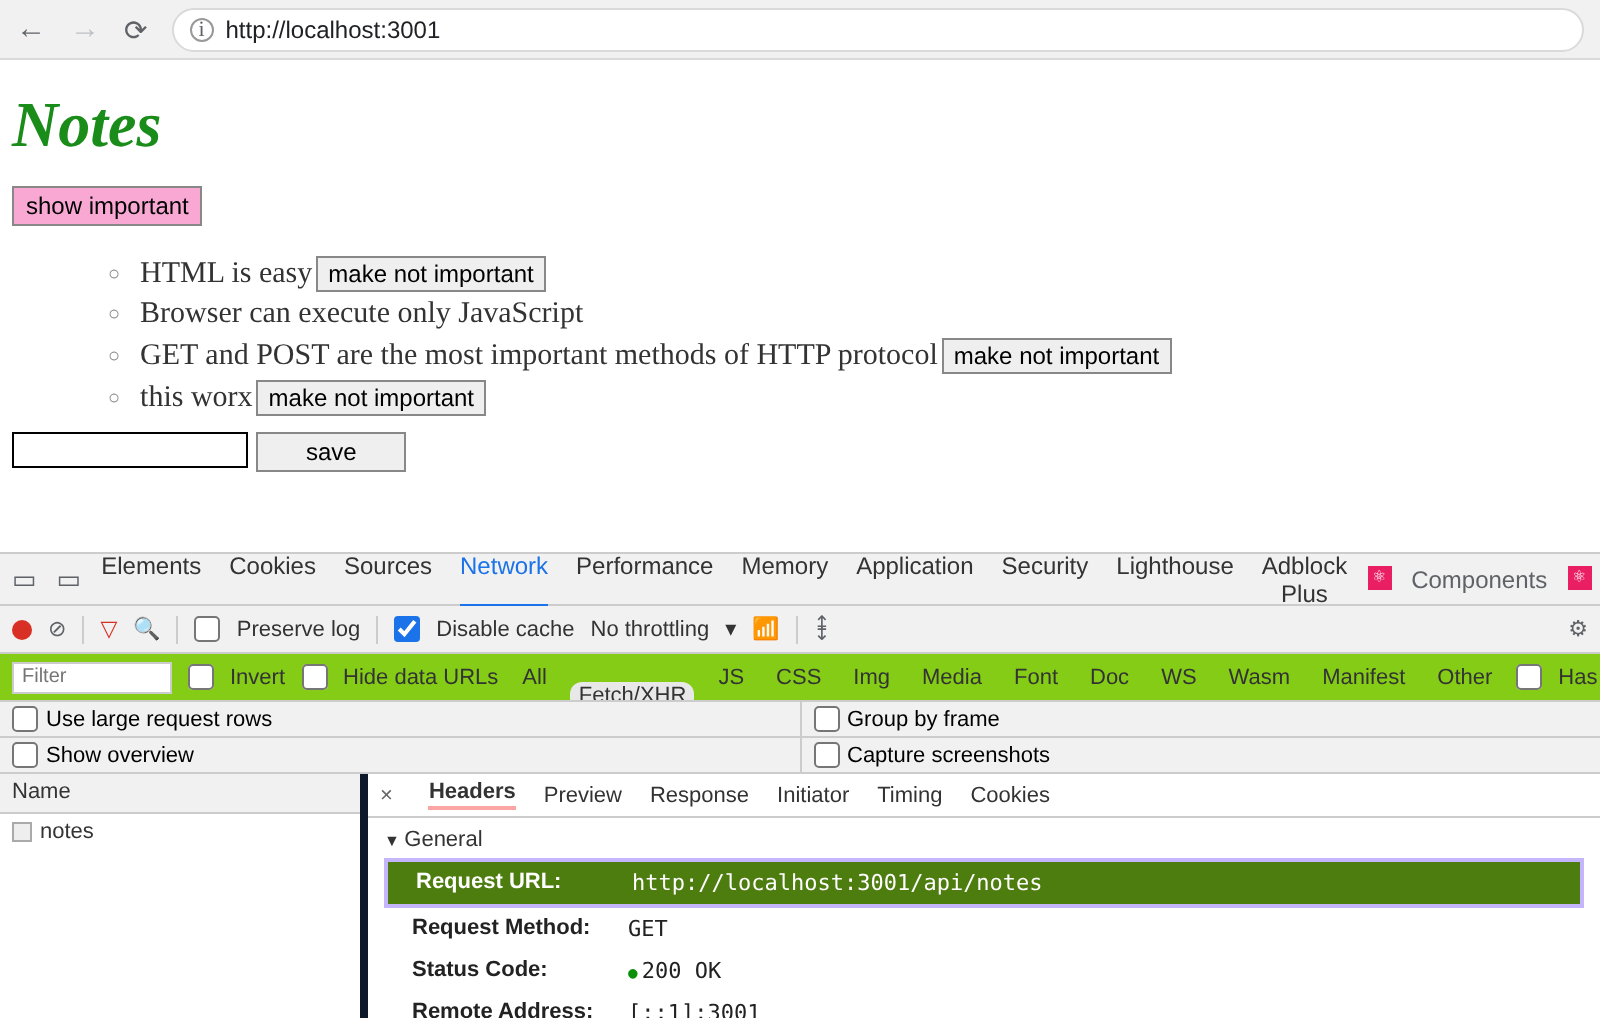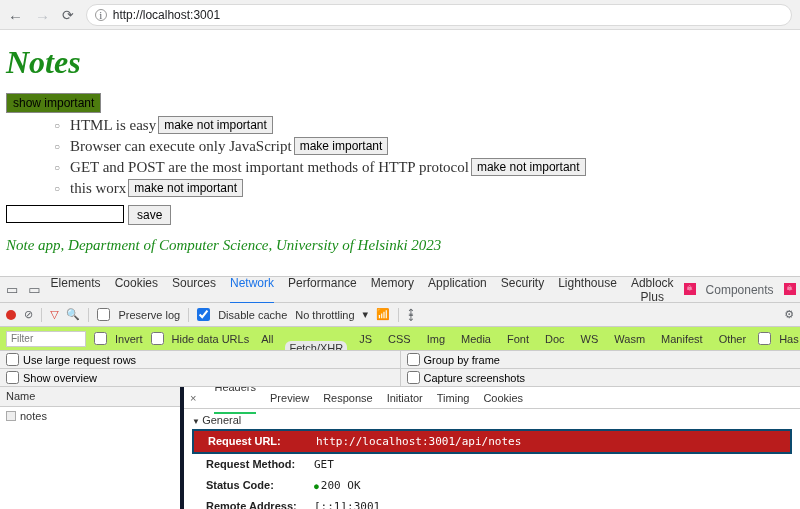--- a/index.html
+++ b/index.html
@@ -10,28 +10,28 @@
 .nav-arrows { display: flex; gap: 12px; }
 .nav-arrows span { color: #5f6368; font-size: 15px; }
 .nav-arrows .disabled { color: #bdc1c6; }
 .reload { color: #5f6368; font-size: 14px; }
 .urlbar { flex: 1; background: #fff; border: 1px solid #dadada; border-radius: 14px; height: 22px; display: flex; align-items: center; padding: 0 8px; gap: 6px; font-size: 12px; color: #202124; }
 .urlbar .info-icon { color: #5f6368; font-size: 11px; border: 1px solid #999; border-radius: 50%; width: 12px; height: 12px; display: inline-flex; align-items: center; justify-content: center; font-family: serif; }
 
 
 .page { padding: 6px; font-family: "Times New Roman", serif; height: 246px; overflow: hidden; }
 .page h1 { color: #1a8c1a; font-style: italic; font-family: "Times New Roman", serif; font-weight: bold; font-size: 32px; margin: 8px 0 12px 0; }
-.page .show-btn { font-family: Arial; font-size: 12px; padding: 2px 6px; background: #4d7c0f; border: 1px solid #888; margin-bottom: 0; }
+.page .show-btn { font-family: Arial; font-size: 12px; padding: 2px 6px; background: #f9a8d4; border: 1px solid #888; margin-bottom: 12px; }
 .page ul { list-style: none; margin-left: 48px; }
 .page li { font-family: "Times New Roman", serif; font-size: 15px; color: #333; margin: 3px 0; display: flex; align-items: center; gap: 2px; }
 .page li::before { content: "○"; color: #888; font-size: 10px; margin-right: 8px; }
 .page li button { font-family: Arial; font-size: 12px; padding: 1px 5px; background: #efefef; border: 1px solid #888; }
 .page .form-row { margin-top: 8px; display: flex; gap: 4px; }
 .page .form-row input { border: 1px solid #000; height: 18px; width: 118px; font-size: 12px; }
-.page .form-row button { font-family: Arial; font-size: 12px; padding: 2px 8px; background: #efefef; border: 1px solid #888; }
+.page .form-row button { font-family: Arial; font-size: 12px; padding: 2px 24px; background: #efefef; border: 1px solid #888; }
 .page .footer { margin-top: 12px; color: #1a8c1a; font-style: italic; font-family: "Times New Roman", serif; font-size: 15px; }
 
 
 .devtools { border-top: 1px solid #ccc; background: #f1f1f1; height: 233px; display: flex; flex-direction: column; font-family: -apple-system, "Segoe UI", sans-serif; }
 .dt-top { display: flex; align-items: center; height: 26px; border-bottom: 1px solid #ccc; padding: 0 6px; gap: 10px; background: #f1f1f1; font-size: 12px; color: #5f6368; }
 .dt-top .iconbtn { color: #5f6368; font-size: 13px; }
 .dt-tabs { display: flex; gap: 14px; }
 .dt-tabs span { cursor: pointer; color: #333; text-align: center; }
 .dt-tabs .active { color: #1a73e8; border-bottom: 2px solid #1a73e8; padding-bottom: 5px; }
 .dt-top .ext { display: flex; gap: 10px; margin-left: auto; }
@@ -40,45 +40,45 @@
 .dt-sub { display: flex; align-items: center; height: 24px; border-bottom: 1px solid #ccc; padding: 0 6px; gap: 8px; font-size: 11px; background: #f1f1f1; color: #333; }
 .dt-sub .rec { width: 10px; height: 10px; background: #d93025; border-radius: 50%; }
 .dt-sub .clear { color: #5f6368; }
 .dt-sub .funnel { color: #d93025; }
 .dt-sub .gear { color: #5f6368; }
 .dt-sub input[type=checkbox] { margin: 0; }
 .dt-sub .chk-on { accent-color: #1a73e8; }
 .dt-sub .sep { width: 1px; height: 14px; background: #ccc; }
 .dt-sub .arrows { color: #5f6368; font-size: 10px; display: flex; flex-direction: column; line-height: 5px; }
 
-.dt-filter { display: flex; align-items: center; height: 24px; border-bottom: 1px solid #ccc; padding: 0 6px; gap: 8px; font-size: 11px; background: #bef264; color: #333; overflow: hidden; white-space: nowrap; }
+.dt-filter { display: flex; align-items: center; height: 24px; border-bottom: 1px solid #ccc; padding: 0 6px; gap: 8px; font-size: 11px; background: #84cc16; color: #333; overflow: hidden; white-space: nowrap; }
 .dt-filter input.filterbox { width: 80px; height: 16px; font-size: 10px; padding: 0 4px; border: 1px solid #ccc; background: #fff; }
 .dt-filter .pill { padding: 1px 4px; }
 .dt-filter .pill.active { background: #e8e8e8; border-radius: 6px; margin-top: 19px; }
 
 .dt-opts { display: flex; border-bottom: 1px solid #ccc; background: #f1f1f1; justify-content: center; }
 .dt-opts .col { flex: 1; padding: 2px 6px; font-size: 11px; display: flex; align-items: center; gap: 4px; height: 18px; }
 
 .dt-body { display: flex; flex: 1; overflow: hidden; }
 .dt-left { width: 184px; border-right: 4px solid #0f172a; background: #fff; font-size: 11px; }
 .dt-left .hdr { height: 20px; border-bottom: 1px solid #ccc; padding: 3px 6px; color: #333; background: #f1f1f1; }
 .dt-left .row { padding: 3px 6px; display: flex; align-items: center; gap: 4px; color: #333; }
 .dt-left .row .sq { width: 10px; height: 10px; border: 1px solid #aaa; background: #eee; }
 
 .dt-right { flex: 1; background: #fff; font-size: 11px; overflow: hidden; }
 .dt-right .tabs { display: flex; gap: 14px; height: 22px; border-bottom: 1px solid #ccc; align-items: center; padding: 0 6px; color: #333; }
 .dt-right .tabs .x { color: #666; margin-right: 4px; }
-.dt-right .tabs .active { font-weight: 400; border-bottom: 2px solid #22c55e; padding-bottom: 19px; }
+.dt-right .tabs .active { font-weight: 700; border-bottom: 2px solid #fca5a5; padding-bottom: 1px; }
 .dt-right .section { padding: 2px 8px; }
 .dt-right .section .gen { color: #333; font-weight: 500; padding: 3px 0; }
 .dt-right .section .gen::before { content: "▼ "; font-size: 8px; }
 .dt-right .kv { display: flex; padding: 4px 14px; font-size: 11px; }
 .dt-right .kv .k { font-weight: 600; color: #222; min-width: 108px; }
 .dt-right .kv .v { font-family: Menlo, Consolas, monospace; color: #222; }
-.dt-right .kv.highlight { background: #b91c1c; color: #fff; border: 2px solid #0c4a6e; }
+.dt-right .kv.highlight { background: #4d7c0f; color: #fff; border: 2px solid #c4b5fd; }
 .dt-right .kv.highlight .k, .dt-right .kv.highlight .v { color: #fff; }
 .dt-right .status-dot { color: #0a8f0a; font-size: 8px; margin-right: 2px; }
 </style>
 </head>
 <body>
 
 <div class="toolbar">
   <div class="nav-arrows">
     <span>←</span>
     <span class="disabled">→</span>
@@ -93,36 +93,34 @@
 <div class="page">
   <h1>Notes</h1>
   <button class="show-btn">show important</button>
   <ul>
     <li>
         <span>HTML is easy</span>
         <button>make not important</button>
       </li>
     <li>
         <span>Browser can execute only JavaScript</span>
-        <button>make important</button>
       </li>
     <li>
         <span>GET and POST are the most important methods of HTTP protocol</span>
         <button>make not important</button>
       </li>
     <li>
         <span>this worx</span>
         <button>make not important</button>
       </li>
   </ul>
   <div class="form-row">
     <input type="text" style="">
     <button>save</button>
   </div>
-  <div class="footer">Note app, Department of Computer Science, University of Helsinki 2023</div>
 </div>
 
 <div class="devtools">
   <div class="dt-top">
     <span class="iconbtn">▭</span>
     <span class="iconbtn">▭</span>
     <div class="dt-tabs">
       <span>Elements</span>
       <span>Cookies</span>
       <span>Sources</span>

